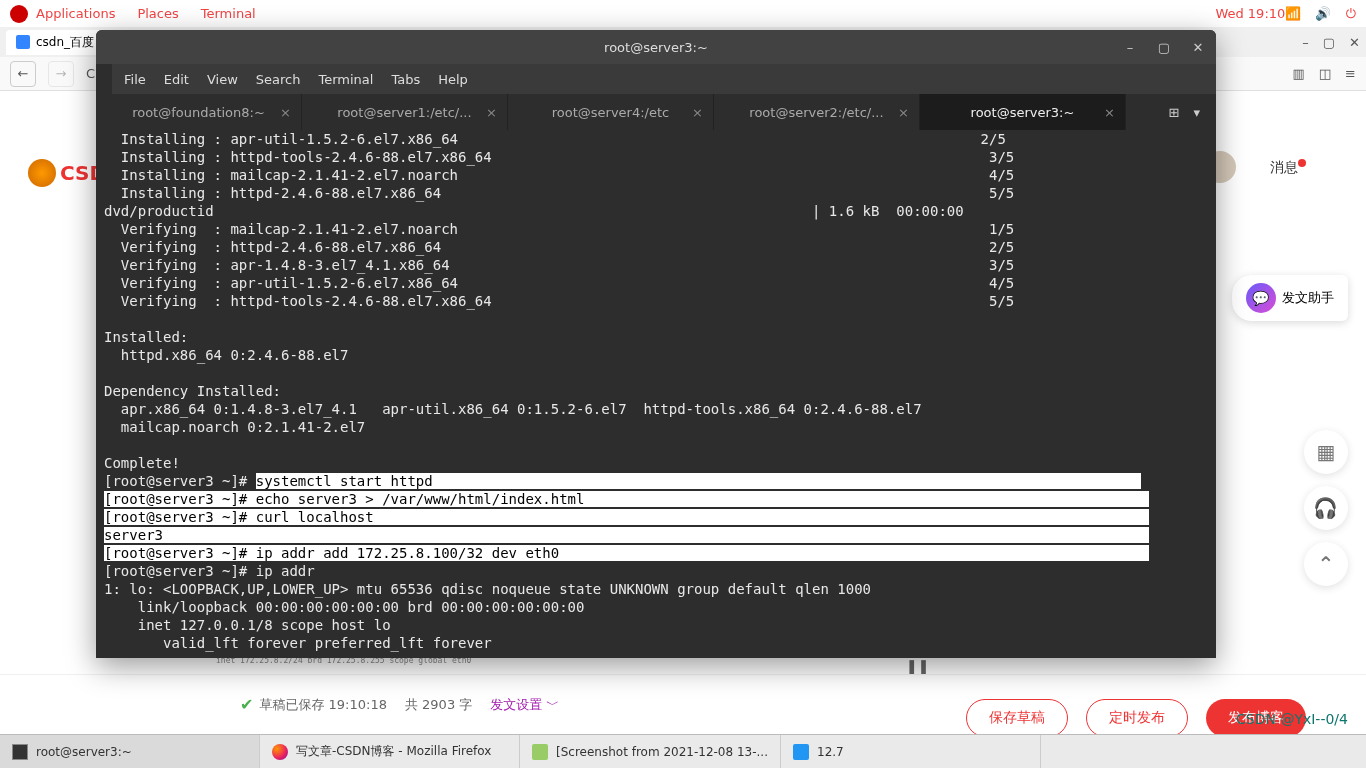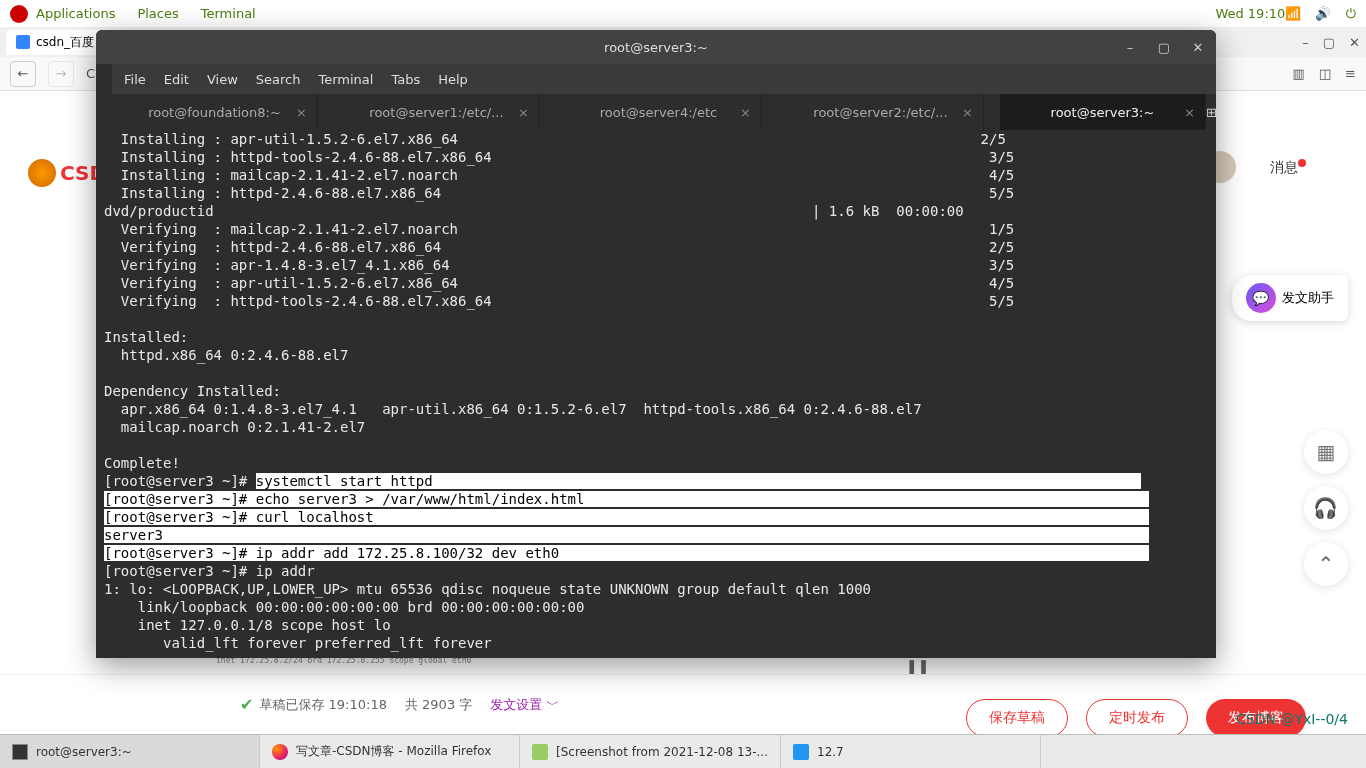--- a/index.html
+++ b/index.html
@@ -1,19 +1,19 @@
 <!DOCTYPE html>
 <html><head>
 <meta charset="utf-8">
 <style>
 * { margin: 0; padding: 0; box-sizing: border-box; }
 body { font-family: "DejaVu Sans", sans-serif; font-size: 13px; width: 1366px; height: 768px; overflow: hidden; background: #fff; position: relative; }
 
 
-.gnome-bar { position: absolute; top:0; left:0; right:0; height:27px; background:#fff; display:flex; align-items:center; padding:0 10px; color:#4d7c0f; }
+.gnome-bar { position: absolute; top:0; left:0; right:0; height:27px; background:#fff; display:flex; align-items:center; padding:0 10px; color:#ef4444; }
 .gnome-bar .redhat { width:18px; height:18px; background:#c00; border-radius:50%; margin-right:8px; display:flex; align-items:center; justify-content:center; }
 .gnome-bar .menu-item { margin-right:22px; cursor:pointer; }
 .gnome-bar .spacer { flex:1; }
 .gnome-bar .tray { display:flex; gap:14px; align-items:center; }
 .gnome-bar .tray span { cursor:pointer; }
 
 
 .firefox-chrome { position:absolute; top:27px; left:0; right:0; height:30px; background:#f0f0f0; display:flex; align-items:center; padding:0 6px; gap:8px; }
 .firefox-chrome .fftab { display:flex; align-items:center; gap:6px; padding:4px 10px; background:#fff; border-radius:4px 4px 0 0; font-size:12px; }
 .firefox-chrome .win-ctrls { margin-left:auto; display:flex; gap:14px; color:#555; }
@@ -47,21 +47,21 @@
 .watermark { position:absolute; right:18px; bottom:41px; color:#0f766e; font-size:14px; }
 
 
 .terminal-win { position:absolute; top:30px; left:96px; width:1120px; height:628px; display:flex; flex-direction:column; background:#2d2d2d; border-radius:6px 6px 0 0; box-shadow:0 8px 30px rgba(0,0,0,.4); overflow:hidden; }
 .term-title { height:34px; background:#424242; color:#ddd; display:flex; align-items:center; justify-content:center; position:relative; font-size:13px; }
 .term-title .controls { position:absolute; right:8px; display:flex; gap:14px; color:#ccc; }
 .term-title .controls span { cursor:pointer; width:20px; text-align:center; }
 .term-menu { height:30px; background:#3a3a3a; display:flex; align-items:center; padding:0 12px; gap:18px; color:#ddd; font-size:13px;margin-left:16px; }
 .term-menu span { cursor:pointer; }
 .term-tabs { height:36px; background:#2d2d2d; display:flex; align-items:stretch; }
-.term-tab { flex:0 0 auto; width:206px; display:flex; align-items:center; justify-content:center; gap:8px; color:#aaa; font-size:13px; border-right:1px solid #222; cursor:pointer; position:relative;margin-left:16px; }
+.term-tab { flex:0 0 auto; width:206px; display:flex; align-items:center; justify-content:center; gap:8px; color:#aaa; font-size:13px; border-right:1px solid #222; cursor:pointer; position:relative; }
 .term-tab .close { position:absolute; right:10px; color:#888; }
 .term-tab.active { background:#1c1c1c; color:#eee; }
 .term-toolbar { width:90px; display:flex; align-items:center; justify-content:flex-end; gap:14px; padding-right:16px; color:#ccc; }
 .term-toolbar span { cursor:pointer; }
 .term-body { flex:1; background:#2d2d2d; color:#e8e8e8; font-family:"DejaVu Sans Mono","Liberation Mono",monospace; font-size:14px; line-height:18px; padding:0 8px; white-space:pre; overflow:hidden; }
 .term-body .hl { background:#fff; color:#000; }
 
 
 .taskbar { position:absolute; left:0; right:0; bottom:0; height:34px; background:#eaeaea; border-top:1px solid #bbb; display:flex; align-items:stretch; }
 .task-item { display:flex; align-items:center; gap:8px; padding:0 12px; border-right:1px solid #ccc; font-size:12px; color:#333; cursor:pointer; min-width:260px; }

